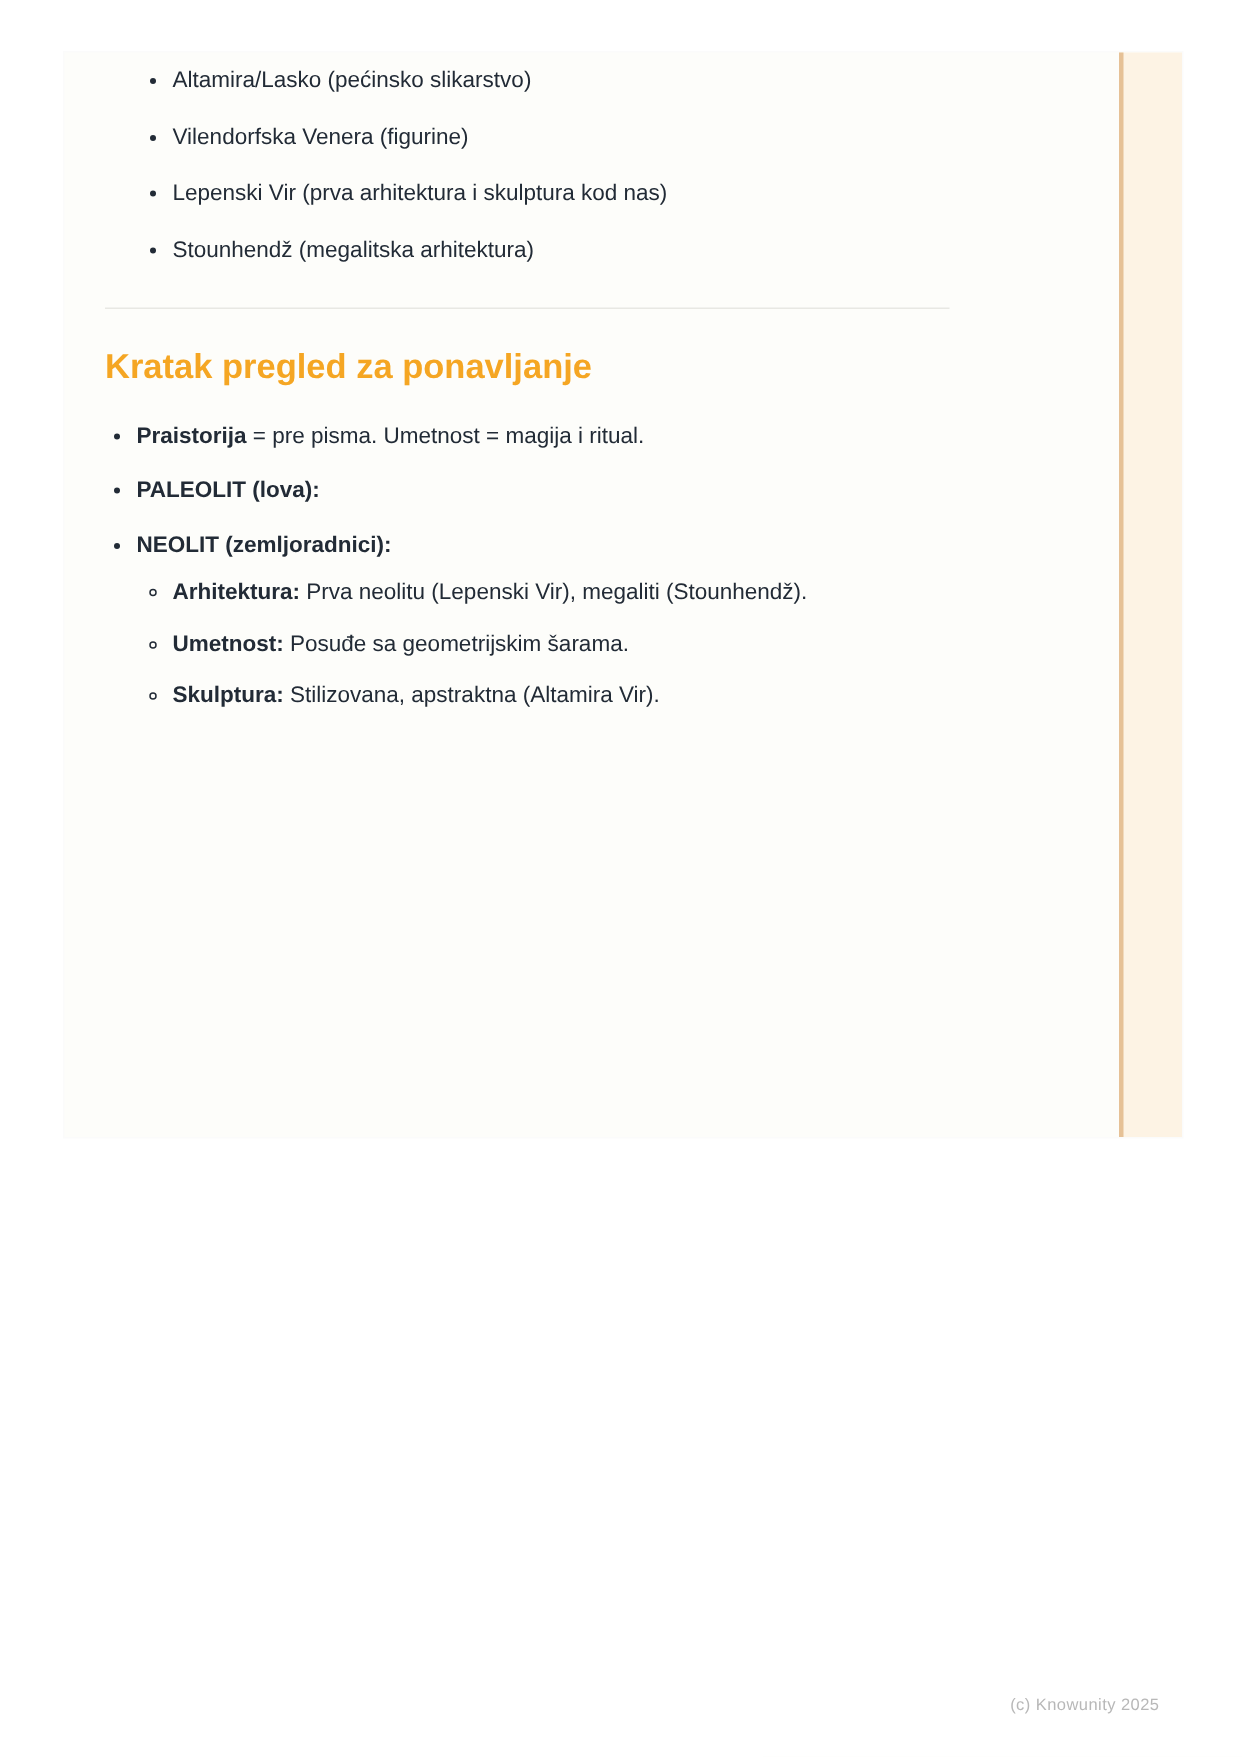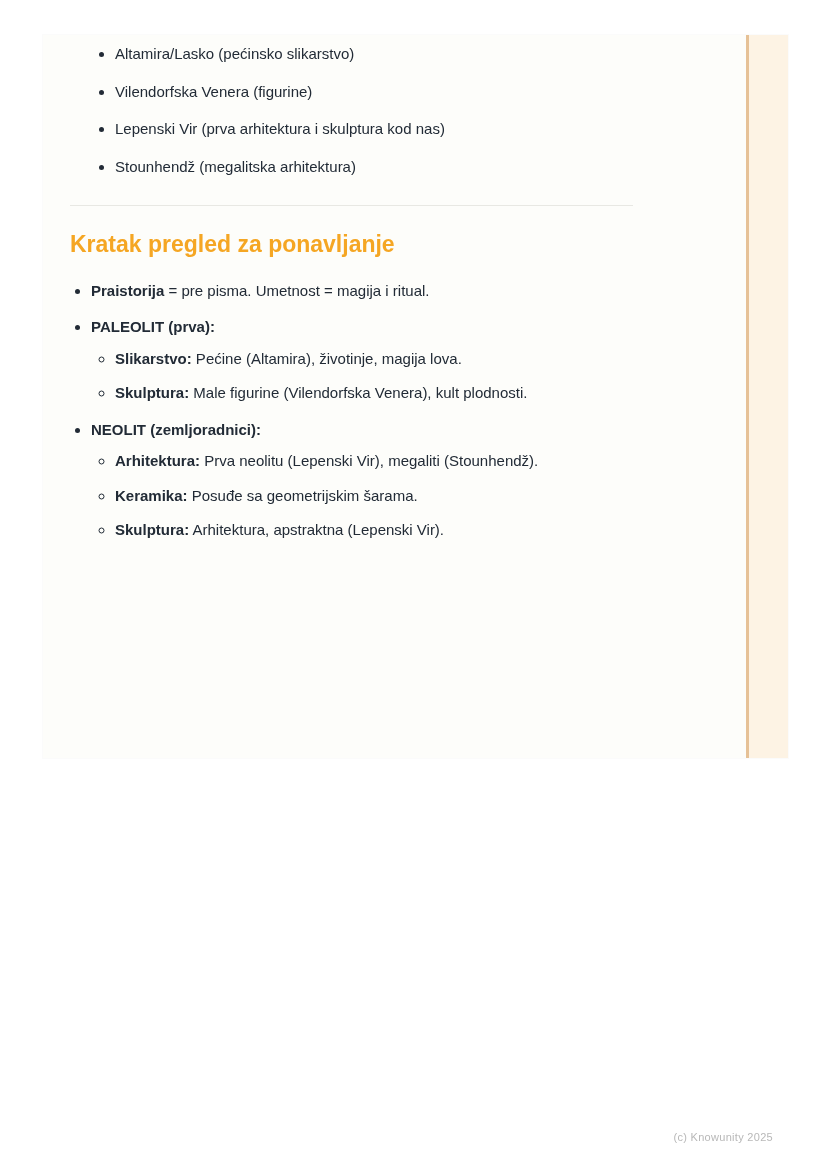--- a/index.html
+++ b/index.html
@@ -130,28 +130,25 @@
       </ul>
 
 
 
     <hr class="divider">
 
     <h2 class="heading">Kratak pregled za ponavljanje</h2>
 
     <ul class="l1 summary-list" id="summaryList">
         <li><strong>Praistorija</strong><span> = pre pisma. Umetnost = magija i ritual.</span></li>
-        <li><strong>PALEOLIT (prva):</strong><span></span><ul class="l2">
-            <li><strong>Slikarstvo:</strong><span> Pećine (Altamira), životinje, magija lova.</span></li>
-            <li><strong>Skulptura:</strong><span> Male figurine (Vilendorfska Venera), kult plodnosti.</span></li>
-          </ul></li>
+        <li><strong>PALEOLIT (lova):</strong><span></span></li>
         <li><strong>NEOLIT (zemljoradnici):</strong><span></span><ul class="l2">
             <li><strong>Arhitektura:</strong><span> Prva neolitu (Lepenski Vir), megaliti (Stounhendž).</span></li>
-            <li><strong>Keramika:</strong><span> Posuđe sa geometrijskim šarama.</span></li>
-            <li><strong>Skulptura:</strong><span> Arhitektura, apstraktna (Lepenski Vir).</span></li>
+            <li><strong>Umetnost:</strong><span> Posuđe sa geometrijskim šarama.</span></li>
+            <li><strong>Skulptura:</strong><span> Stilizovana, apstraktna (Altamira Vir).</span></li>
           </ul></li>
       </ul>
 
   </div>
   <div class="side-strip"></div>
 </div>
 
 <div class="footer">(c) Knowunity 2025</div>
 
 </body></html>

